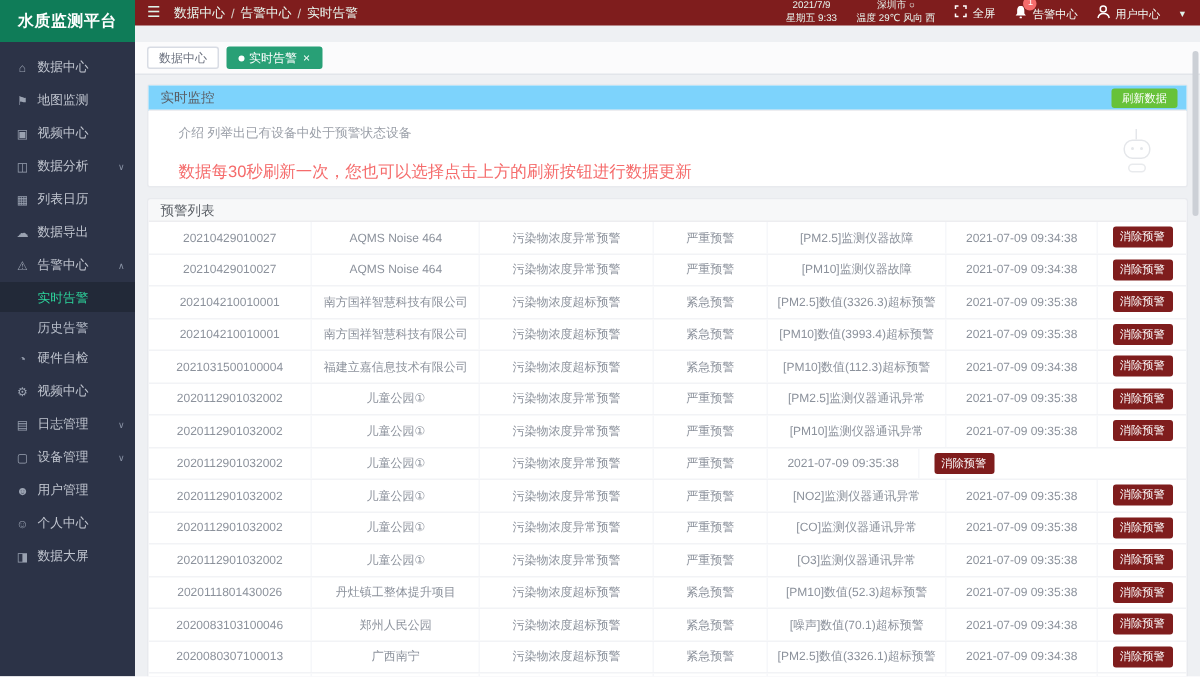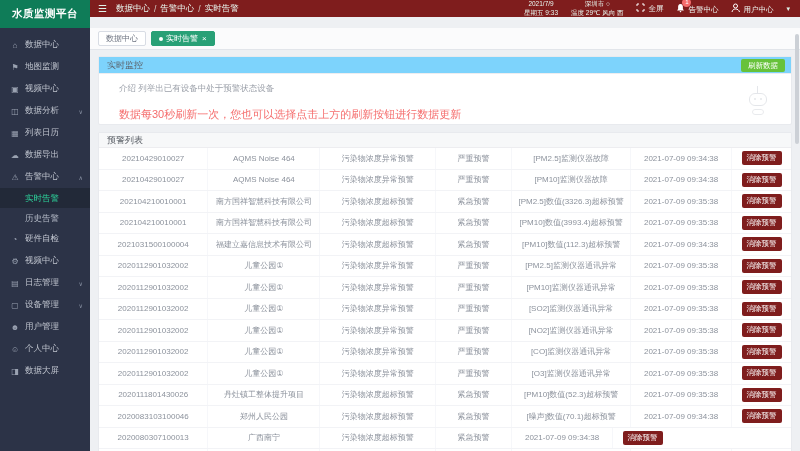--- a/index.html
+++ b/index.html
@@ -304,21 +304,20 @@
               <div class="t-cell c-time">2021-07-09 09:35:38</div>
               <div class="t-cell c-act">
                 <button class="kill-btn">消除预警</button>
               </div>
             </div>
             <div class="t-row">
               <div class="t-cell c-no">2020112901032002</div>
               <div class="t-cell c-dev">儿童公园①</div>
               <div class="t-cell c-type">污染物浓度异常预警</div>
               <div class="t-cell c-lvl">严重预警</div>
-              <div class="t-cell c-cont">[SO2]监测仪器通讯异常</div>
               <div class="t-cell c-time">2021-07-09 09:35:38</div>
               <div class="t-cell c-act">
                 <button class="kill-btn">消除预警</button>
               </div>
             </div>
             <div class="t-row">
               <div class="t-cell c-no">2020112901032002</div>
               <div class="t-cell c-dev">儿童公园①</div>
               <div class="t-cell c-type">污染物浓度异常预警</div>
               <div class="t-cell c-lvl">严重预警</div>
@@ -370,20 +369,21 @@
               <div class="t-cell c-time">2021-07-09 09:34:38</div>
               <div class="t-cell c-act">
                 <button class="kill-btn">消除预警</button>
               </div>
             </div>
             <div class="t-row">
               <div class="t-cell c-no">2020080307100013</div>
               <div class="t-cell c-dev">广西南宁</div>
               <div class="t-cell c-type">污染物浓度超标预警</div>
               <div class="t-cell c-lvl">紧急预警</div>
+              <div class="t-cell c-cont">[PM2.5]数值(3326.1)超标预警</div>
               <div class="t-cell c-time">2021-07-09 09:34:38</div>
               <div class="t-cell c-act">
                 <button class="kill-btn">消除预警</button>
               </div>
             </div>
             <div class="t-row">
               <div class="t-cell c-no">2020080307100013</div>
               <div class="t-cell c-dev">广西南宁</div>
               <div class="t-cell c-type">污染物浓度超标预警</div>
               <div class="t-cell c-lvl">紧急预警</div>

